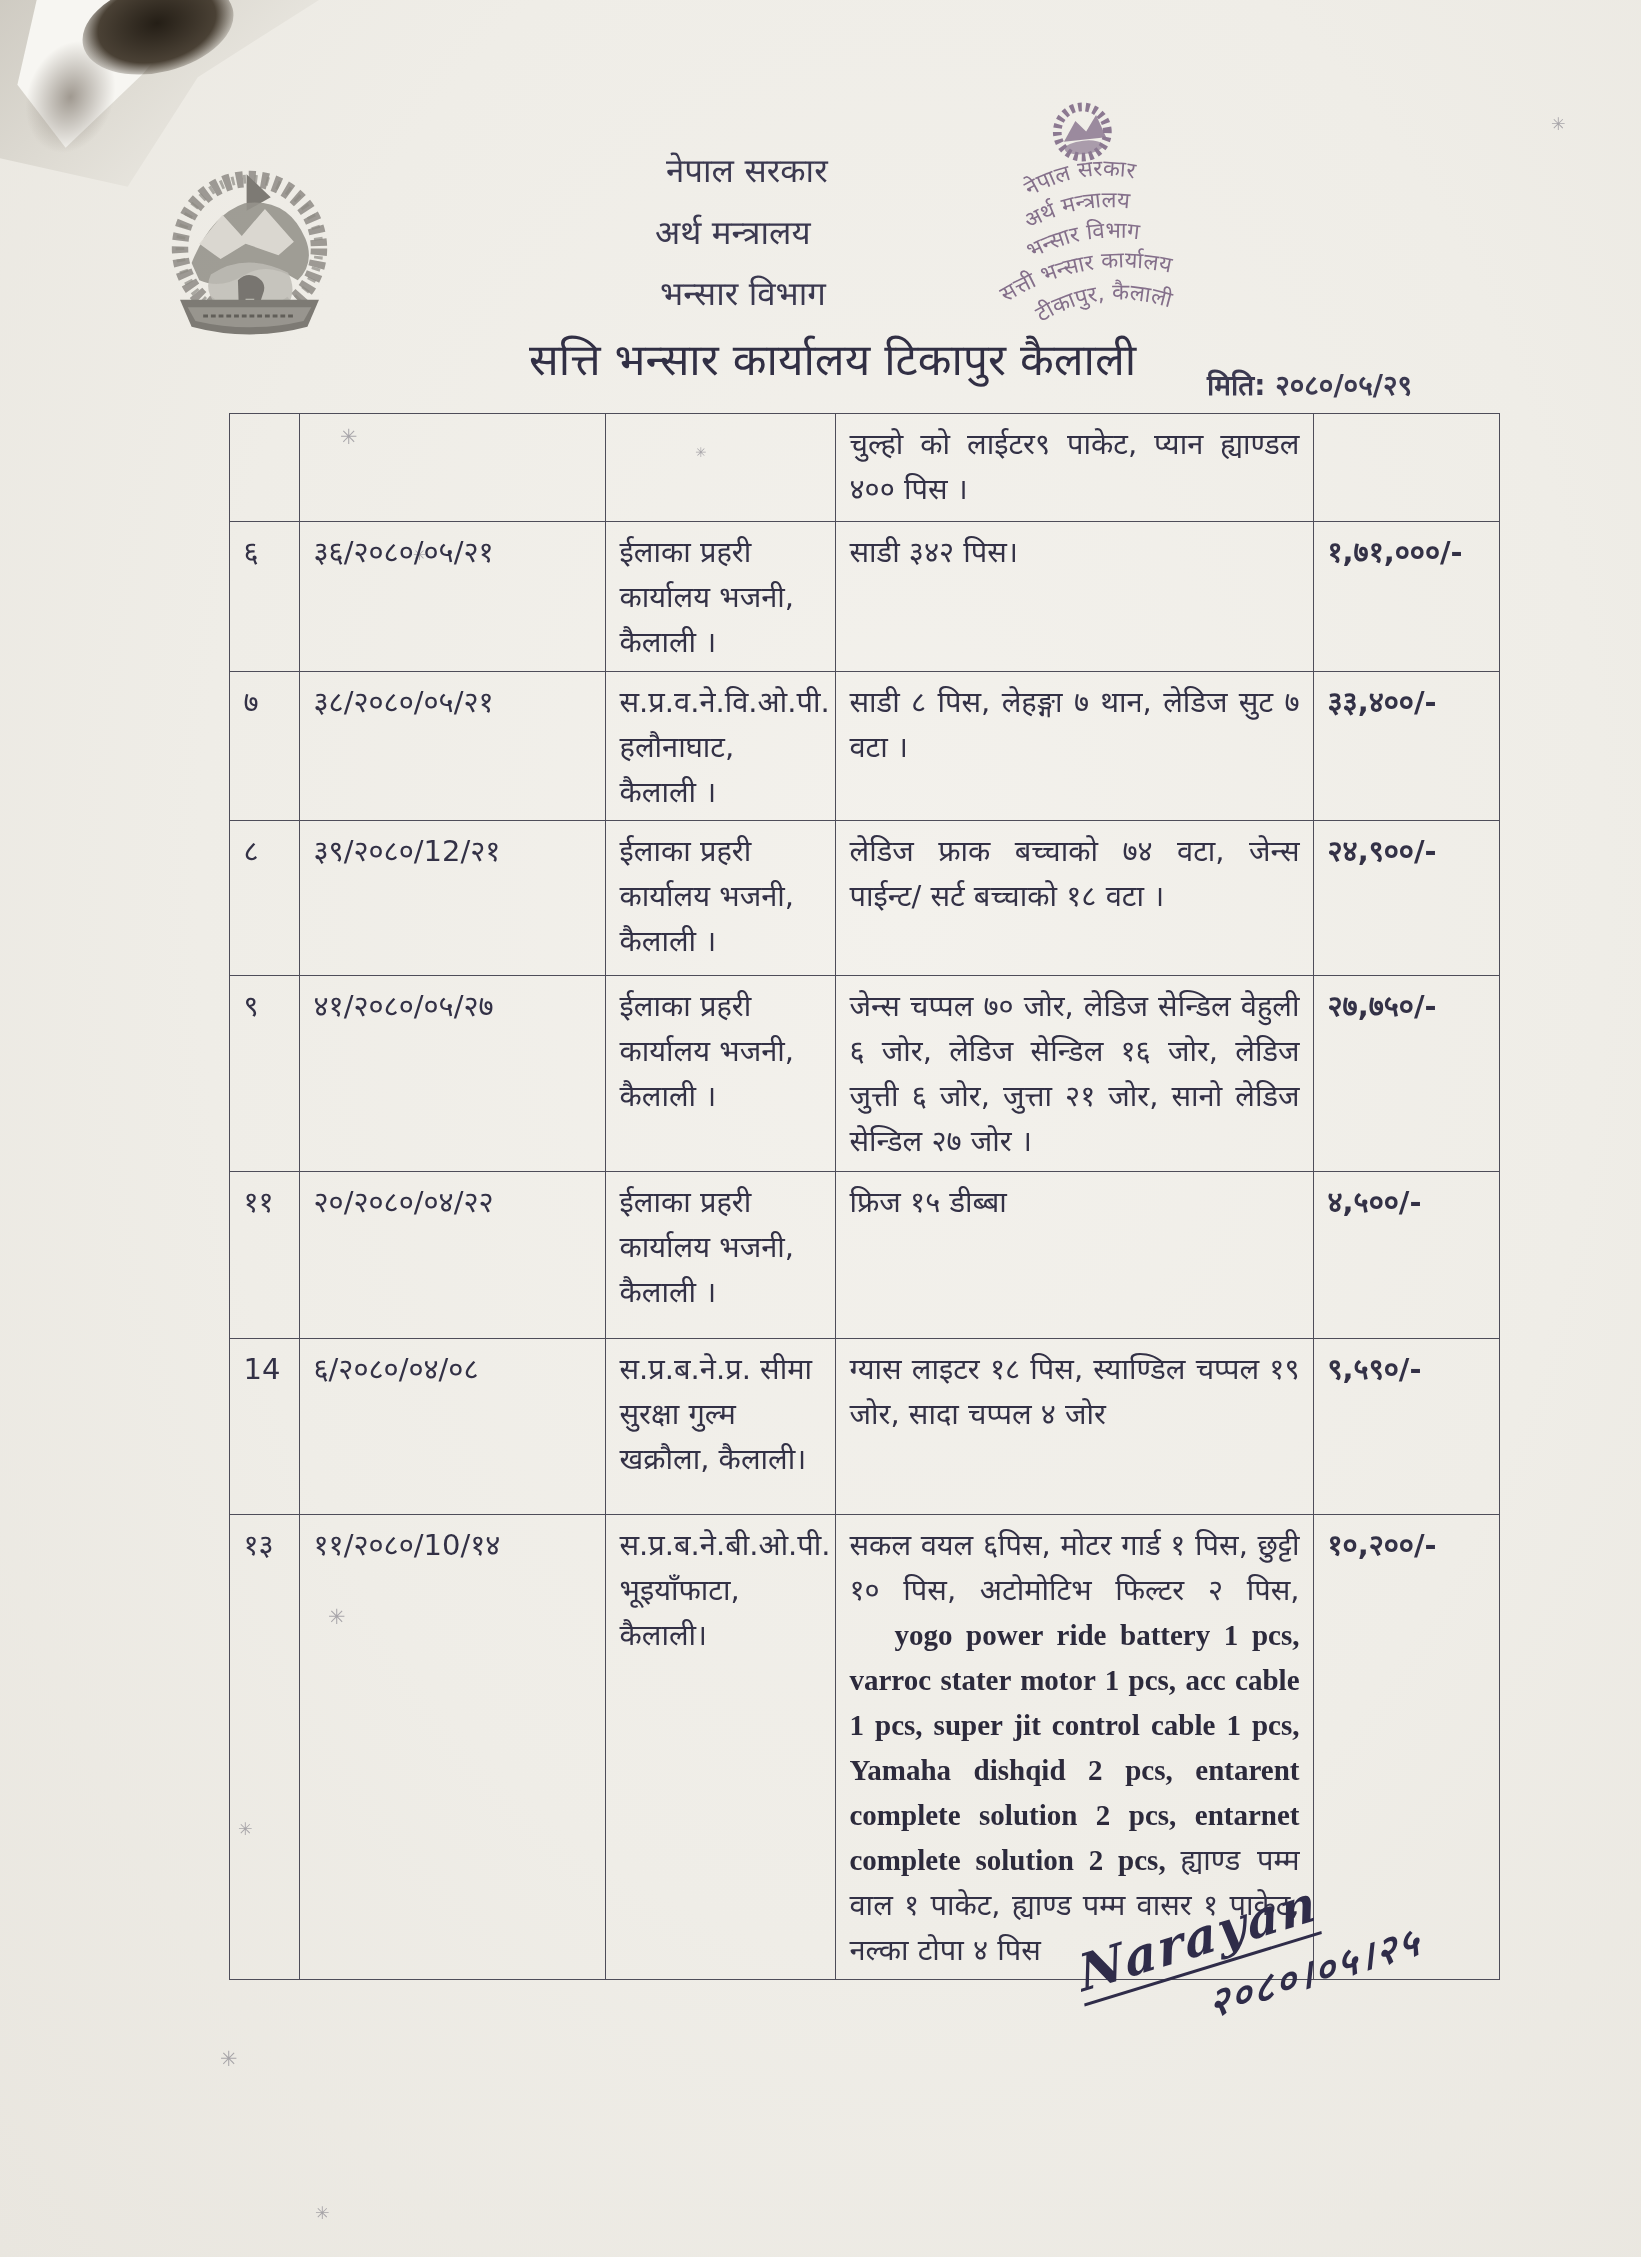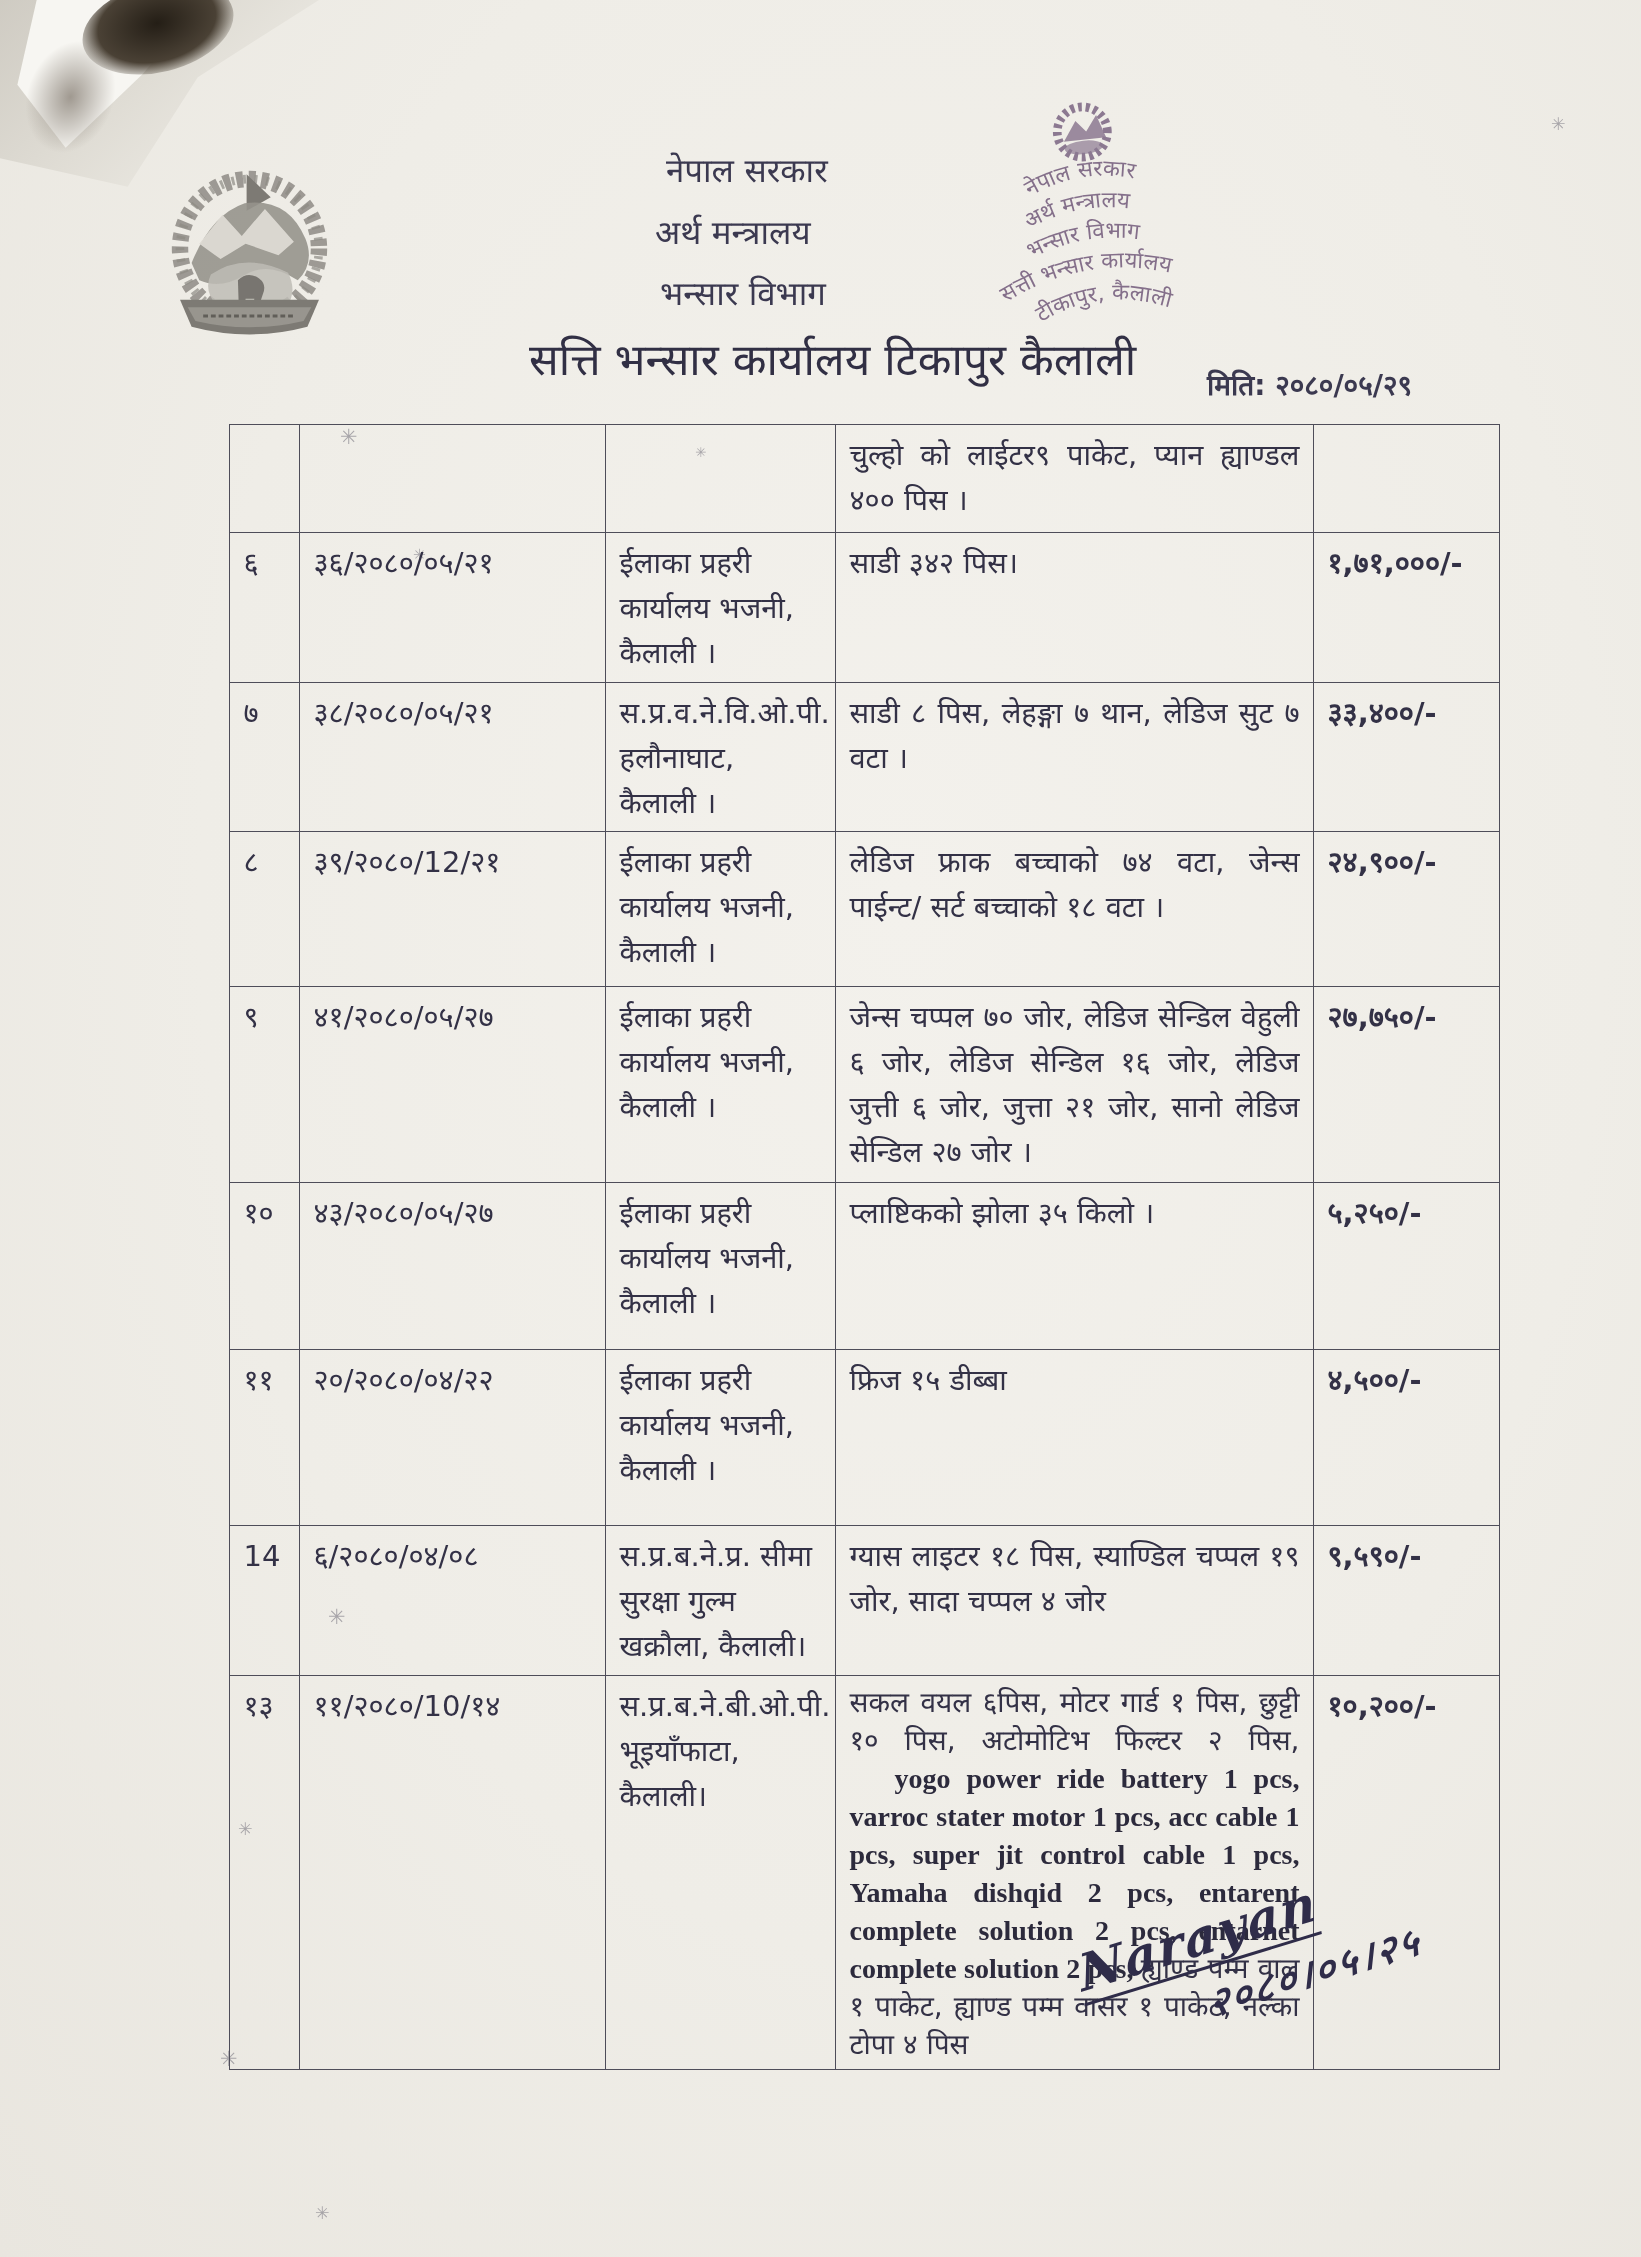--- a/index.html
+++ b/index.html
@@ -52,21 +52,21 @@
   .h2{left:655px;top:209px;font-size:33px;}
   .h3{left:660px;top:270px;font-size:33px;}
   .h4{left:529px;top:328px;font-size:44px;color:#312f44;}
   .h-date{left:1207px;top:365px;font-size:28px;font-weight:bold;color:#3b3950;}
   
   .emblem{position:absolute;left:153px;top:147px;opacity:.88;}
   
   .stamp{position:absolute;left:956px;top:89px;transform:rotate(-6deg);opacity:.92;}
   
   table.doc{
-    position:absolute;left:229px;top:424px;
+    position:absolute;left:229px;top:413px;
     width:1270px;border-collapse:collapse;table-layout:fixed;padding-left:16px;
   }
   table.doc td{
     border:1.9px solid #4e4d59;
     vertical-align:top;
     padding:7.7px 13.5px 5.8px 13.5px;
     font-size:29px;line-height:45px;
     color:#333146;
     overflow:hidden;
   }
@@ -210,29 +210,20 @@
         <tr>
           <td class="c-sn">९</td>
           <td class="c-ref">४१/२०८०/०५/२७</td>
           <td class="c-office">ईलाका प्रहरी
 कार्यालय भजनी,
 कैलाली ।</td>
           <td class="c-desc"><span class="ne">जेन्स चप्पल ७० जोर, लेडिज सेन्डिल वेहुली ६ जोर, लेडिज सेन्डिल १६ जोर, लेडिज जुत्ती ६ जोर, जुत्ता २१ जोर, सानो लेडिज सेन्डिल २७ जोर ।</span></td>
           <td class="c-amount">२७,७५०/-</td>
         </tr>
         <tr>
-          <td class="c-sn">१०</td>
-          <td class="c-ref">४३/२०८०/०५/२७</td>
-          <td class="c-office">ईलाका प्रहरी
-कार्यालय भजनी,
-कैलाली ।</td>
-          <td class="c-desc"><span class="ne">प्लाष्टिकको झोला ३५ किलो ।</span></td>
-          <td class="c-amount">५,२५०/-</td>
-        </tr>
-        <tr>
           <td class="c-sn">११</td>
           <td class="c-ref">२०/२०८०/०४/२२</td>
           <td class="c-office">ईलाका प्रहरी
 कार्यालय भजनी,
 कैलाली ।</td>
           <td class="c-desc"><span class="ne">फ्रिज १५ डीब्बा</span></td>
           <td class="c-amount">४,५००/-</td>
         </tr>
         <tr>
           <td class="c-sn">14</td>

